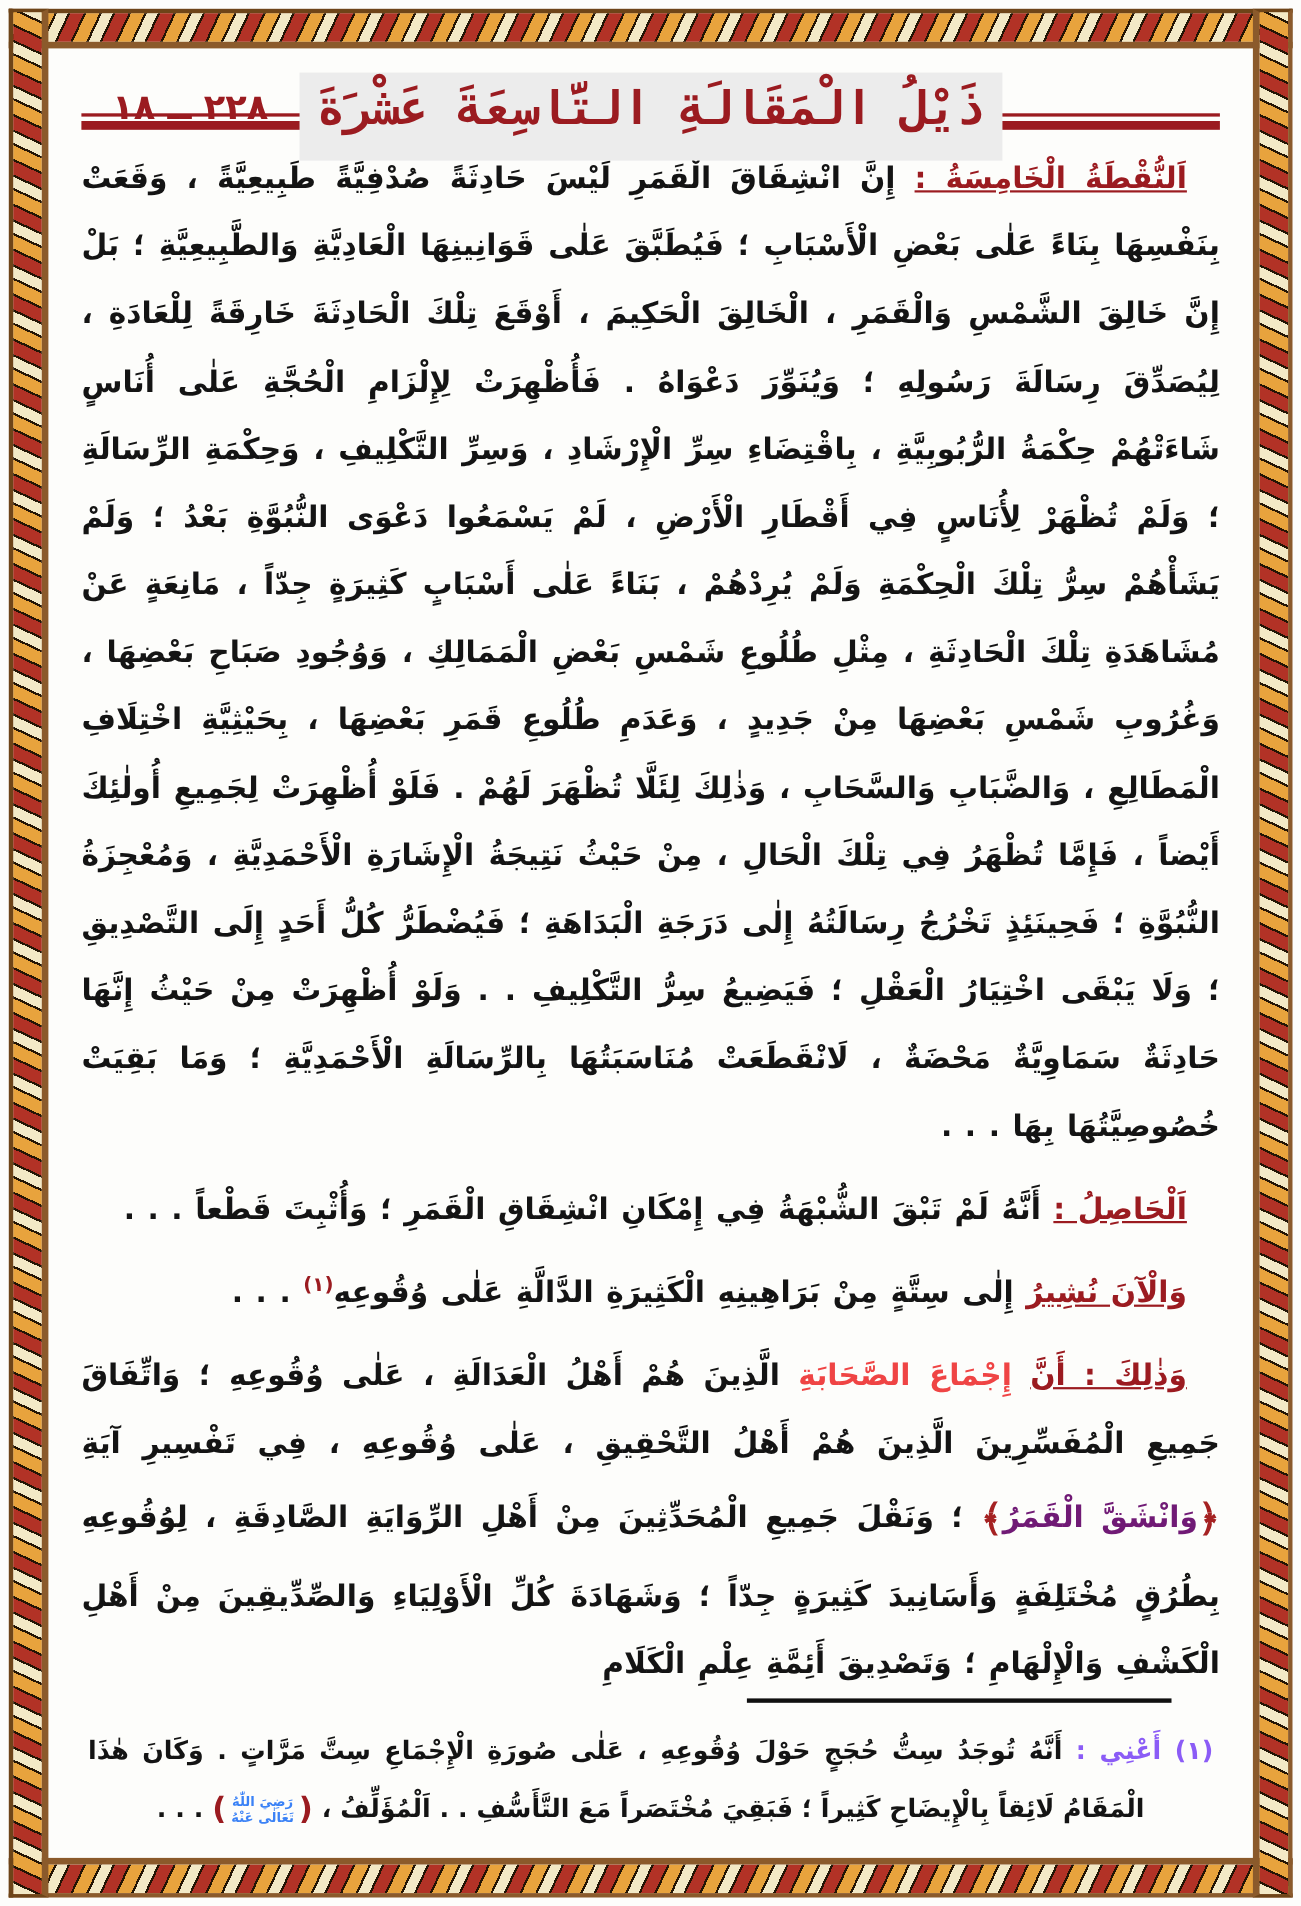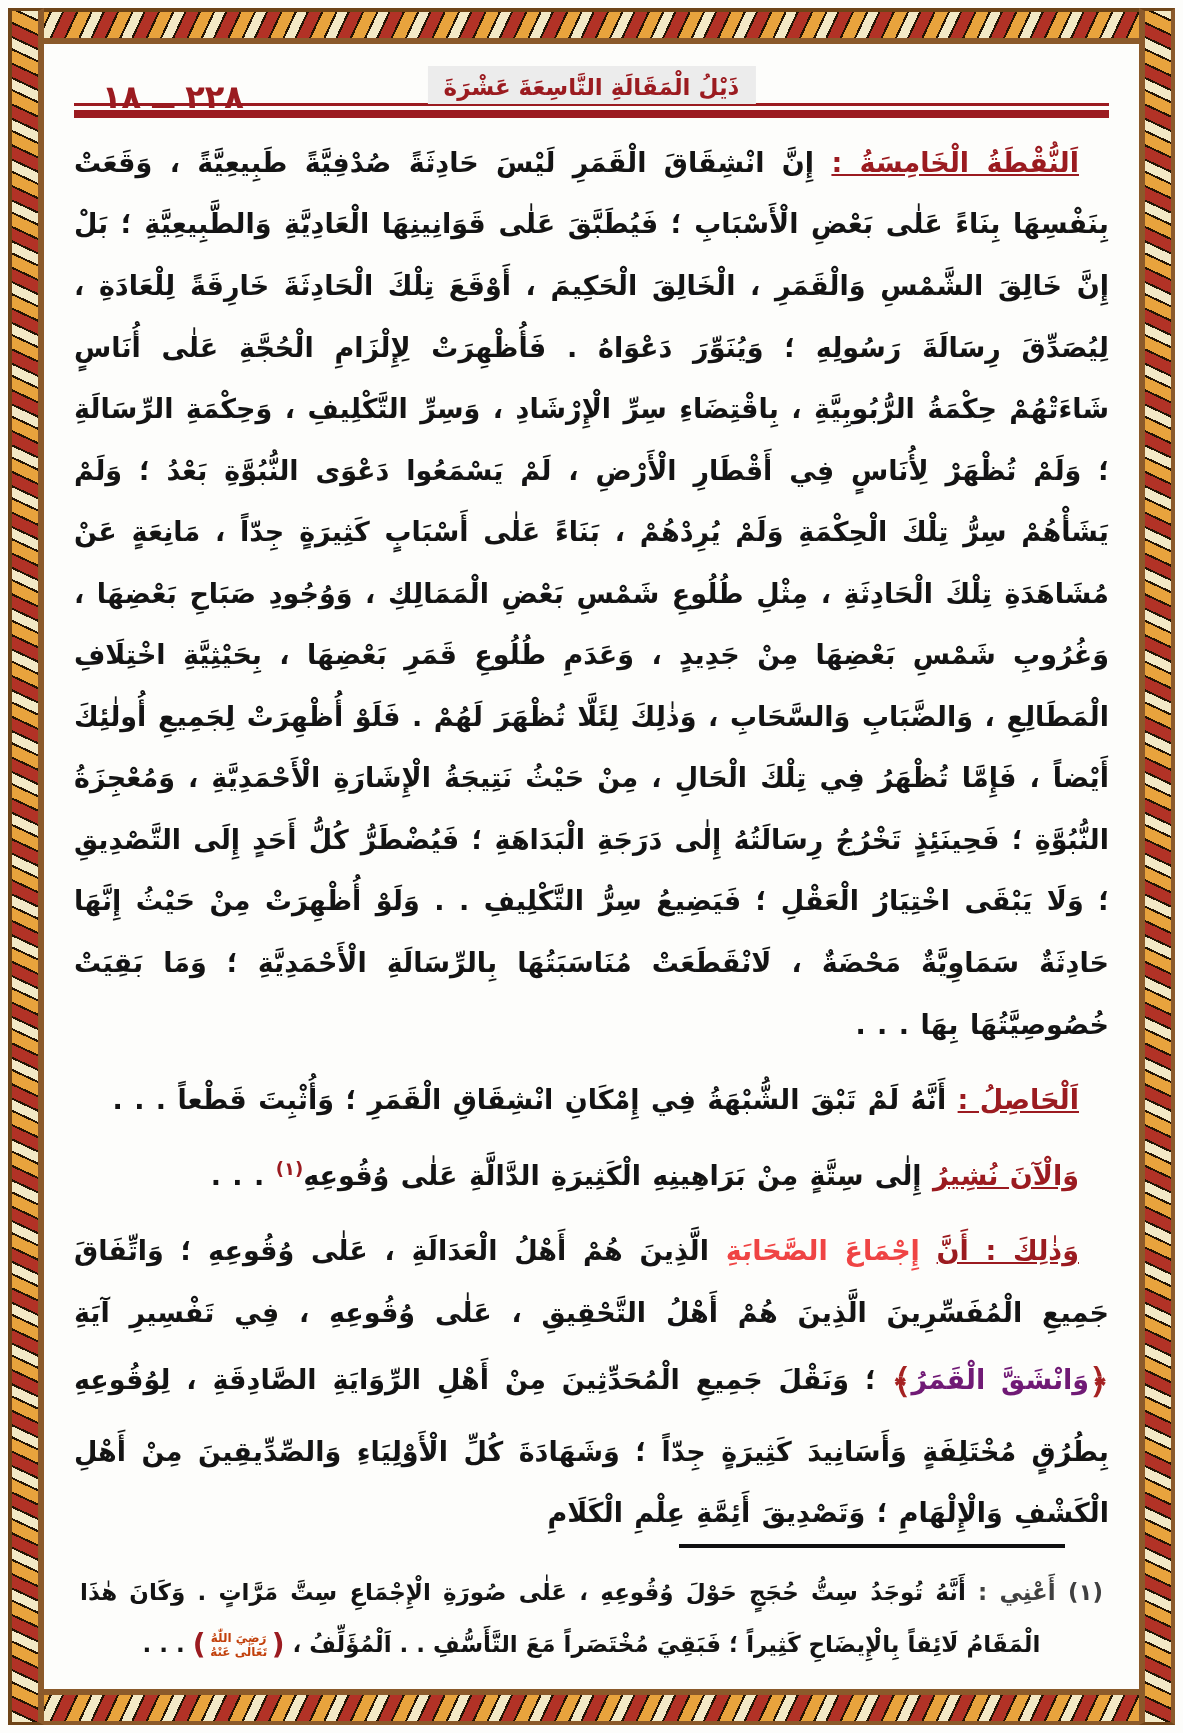--- a/index.html
+++ b/index.html
@@ -45,23 +45,24 @@
   }
   .header { position:relative; height:74px; margin-top:14px; }
   .pagenum {
     position:absolute; left:28px; top:12px;
     color:#9b1b20; font-size:32px; font-weight:700;
     letter-spacing:2px;
   }
   .title {
     position:absolute; right:50%; transform:translateX(50%);
     top:0;
-    color:#9b1b20; font-size:23px; font-weight:700;
-    background:#ececec; padding:8px 16px 4px;
+    color:#9b1b20; font-size:42px; font-weight:700;
+    background:#ececec; padding:8px 16px 20px;
     white-space:nowrap;
+    font-family:Liberation Mono, monospace;
   }
   .double-rule { margin-top:4px; }
   .rule-thin { height:3px; background:#9b1b20; margin-bottom:4px; }
   .rule-thick { height:8px; background:#9b1b20; }
 
   .body-p {
     margin:14px 0 0 0;
     font-size:27px; font-weight:700;
     line-height:2.28;
     text-align:justify;
@@ -81,25 +82,25 @@
     height:4px; background:#101010;
     width:386px; align-self:flex-start;
     margin-right:44px;
   }
   .fn-text {
     margin:20px 6px 0;
     font-size:23px; font-weight:700;
     line-height:2.1;
     text-align:justify; text-align-last:center;
   }
-  .fn-marker { color:#404040; }
+  .fn-marker { color:#8b5cf6; }
   .seal {
     display:inline-block; width:66px;
     font-size:12px; line-height:1.15;
-    color:#c2410c; text-align:center;
+    color:#3b82f6; text-align:center;
     vertical-align:middle; white-space:normal;
   }
   .seal-paren { color:#9b1b20; font-size:28px; vertical-align:middle; font-weight:700; }
 </style>
 </head>
 <body>
 
 <div class="page">
 
   <div class="frame frame-h frame-top"></div>

